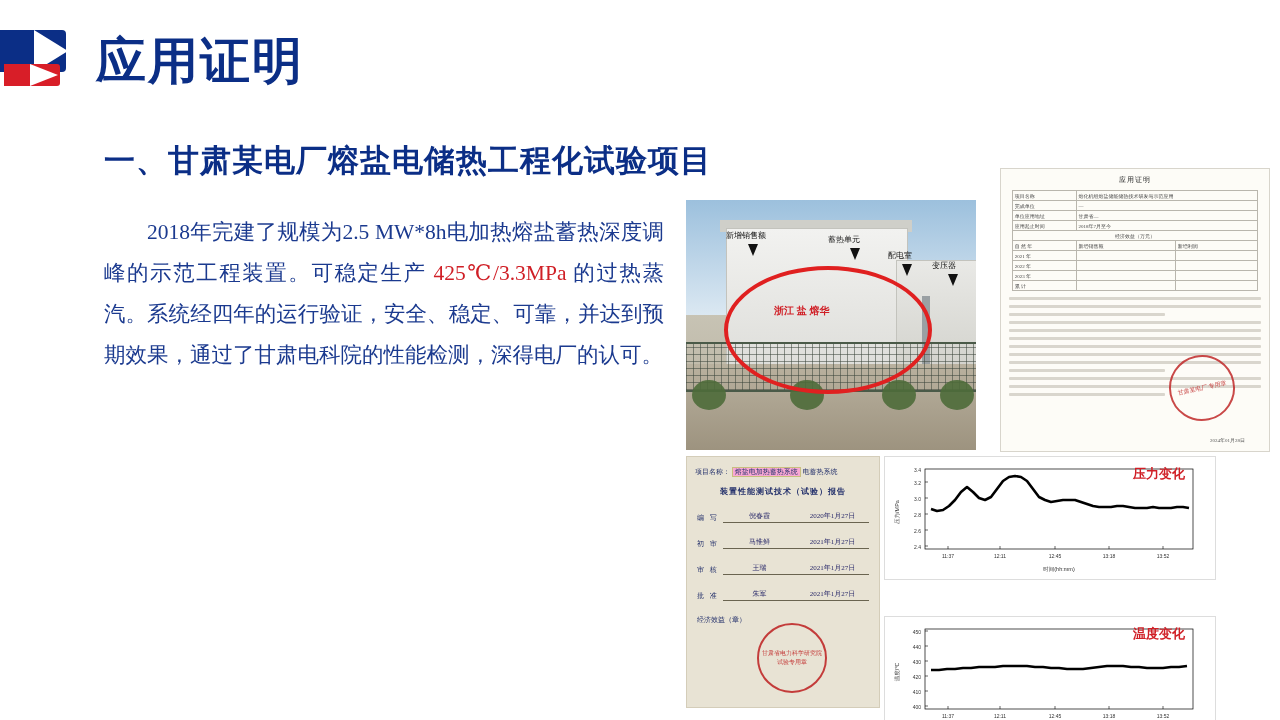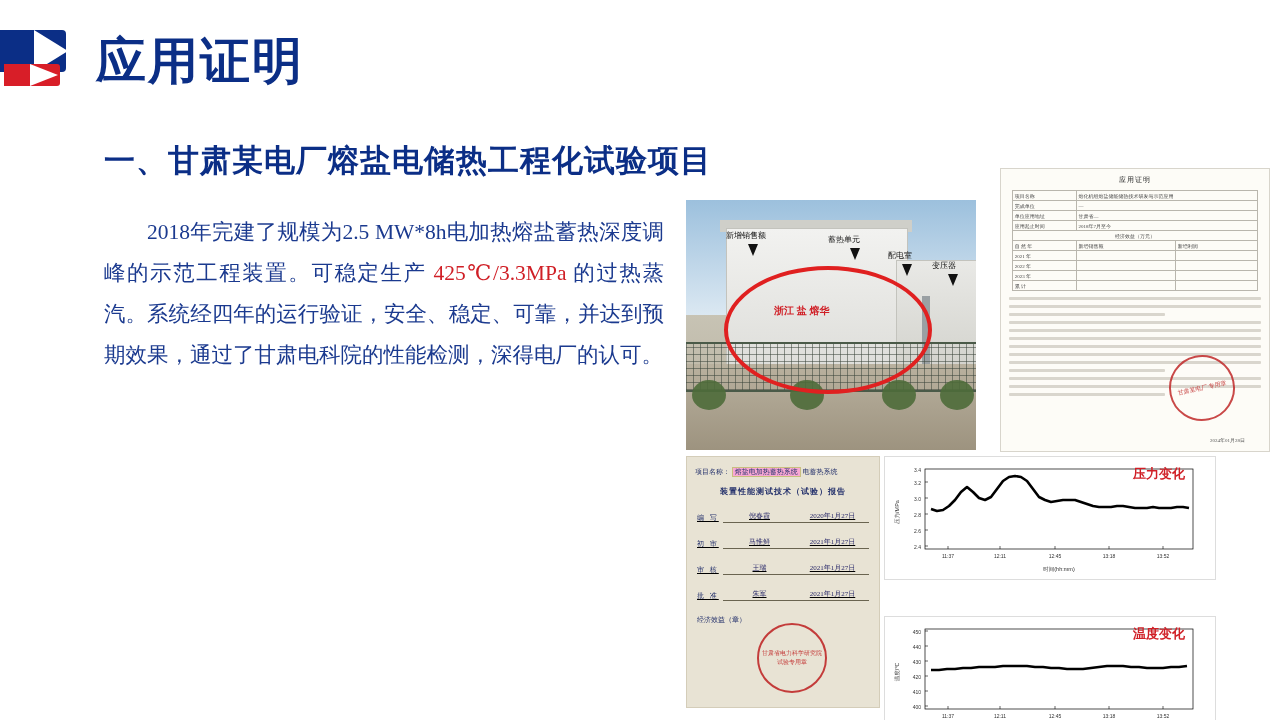--- a/index.html
+++ b/index.html
@@ -240,21 +240,21 @@
     padding: 0 2px;
   }
   .rp-title2 {
     text-align: center;
     font-size: 8px;
     color: #23306b;
     margin-top: 8px;
     letter-spacing: 1px;
     font-weight: bold;
   }
-  .rp-rows { margin: 14px 10px 0 10px; text-decoration: underline; }
+  .rp-rows { margin: 14px 10px 0 10px; }
   .rp-row {
     display: flex;
     align-items: flex-end;
     font-size: 7px;
     color: #23306b;
     margin-bottom: 14px;
   }
   .rp-row .lbl { width: 26px; letter-spacing: 2px; }
   .rp-row .val {
     flex: 1;

